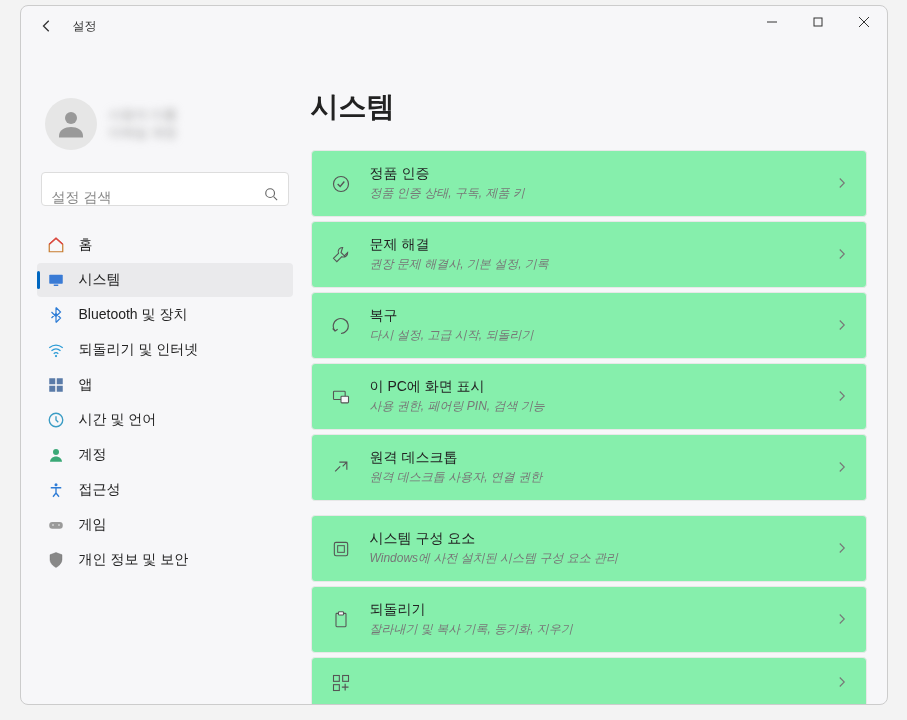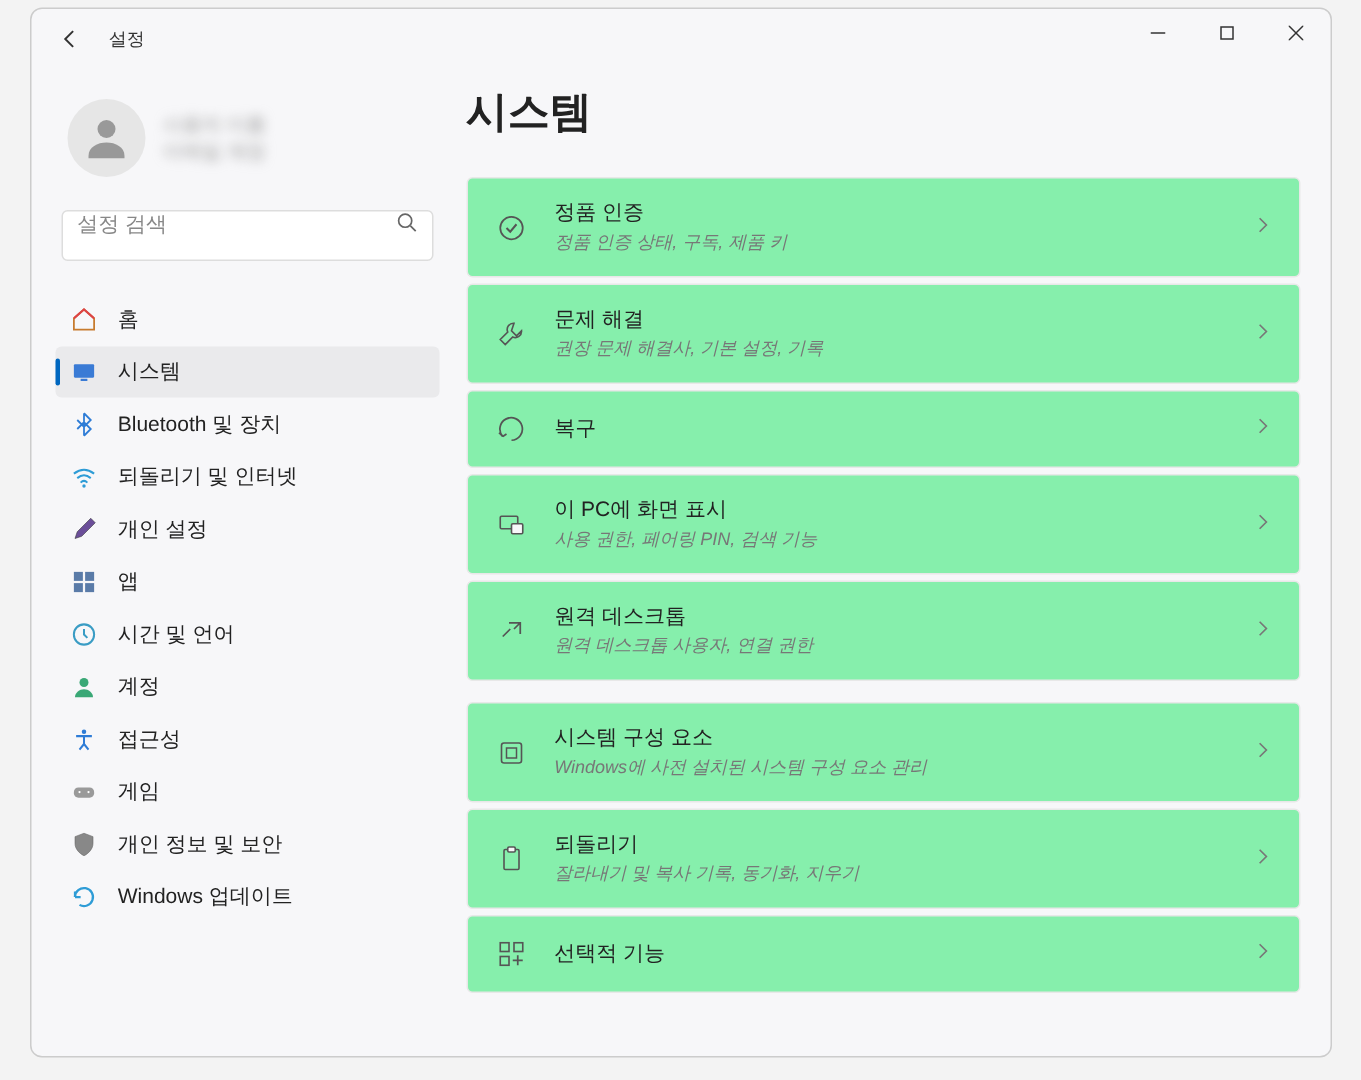--- a/index.html
+++ b/index.html
@@ -13,20 +13,21 @@
     .window {
       width: 868px;
       height: 700px;
       margin: 5px auto;
       background: #f7f7f9;
       border: 1px solid #ccc;
       border-radius: 8px;
       display: flex;
       flex-direction: column;
       position: relative;
+      gap: 32px;
     }
     .titlebar {
       height: 40px;
       display: flex;
       align-items: center;
       padding: 0 8px;
     }
     .back-btn {
       width: 36px;
       height: 36px;
@@ -85,21 +86,21 @@
     }
     .avatar svg { fill: #999; }
     .profile-text {
       filter: blur(4px);
       color: #999;
       font-size: 13px;
       line-height: 1.4;
     }
     .search-box {
       display: flex;
-      align-items: flex-start;
+      align-items: flex-end;
       background: #fff;
       border: 1px solid #ddd;
       border-radius: 4px;
       padding: 0 10px;
       height: 34px;
       margin: 0 4px 20px 4px;
     }
     .search-box input {
       border: none;
       outline: none;
@@ -275,28 +276,20 @@
               <svg width="18" height="18" viewBox="0 0 24 24">
                 <path d="M3 9 Q12 2 21 9 M6 13 Q12 8 18 13 M9 17 Q12 14 15 17" stroke="#2e9cd6" stroke-width="1.8" fill="none"></path>
                 <circle cx="12" cy="20" r="1.5" fill="#2e9cd6"></circle>
               </svg>
             </span>
             <span>되돌리기 및 인터넷</span>
           </div>
           <div class="nav-item">
             <span class="nav-icon">
               <svg width="18" height="18" viewBox="0 0 24 24">
-                <path d="M4 20 L6 14 L18 2 L22 6 L10 18 Z" fill="#6b4e99" stroke="#333" stroke-width="0.5"></path>
-              </svg>
-            </span>
-            <span>개인 설정</span>
-          </div>
-          <div class="nav-item">
-            <span class="nav-icon">
-              <svg width="18" height="18" viewBox="0 0 24 24">
                 <rect x="3" y="3" width="8" height="8" fill="#5a7ba8"></rect>
                 <rect x="13" y="3" width="8" height="8" fill="#5a7ba8"></rect>
                 <rect x="3" y="13" width="8" height="8" fill="#5a7ba8"></rect>
                 <rect x="13" y="13" width="8" height="8" fill="#5a7ba8"></rect>
               </svg>
             </span>
             <span>앱</span>
           </div>
           <div class="nav-item">
             <span class="nav-icon">
@@ -336,29 +329,20 @@
             <span>게임</span>
           </div>
           <div class="nav-item">
             <span class="nav-icon">
               <svg width="18" height="18" viewBox="0 0 24 24">
                 <path d="M12 2 L20 5 V11 C20 16 16 20 12 22 C8 20 4 16 4 11 V5 Z" fill="#888" stroke="#666" stroke-width="0.5"></path>
               </svg>
             </span>
             <span>개인 정보 및 보안</span>
           </div>
-          <div class="nav-item">
-            <span class="nav-icon">
-              <svg width="18" height="18" viewBox="0 0 24 24">
-                <path d="M4 12 A8 8 0 1 1 8 19" stroke="#2e9cd6" stroke-width="2" fill="none"></path>
-                <path d="M4 12 L4 7 M4 12 L9 12" stroke="#2e9cd6" stroke-width="2" fill="none"></path>
-              </svg>
-            </span>
-            <span>Windows 업데이트</span>
-          </div>
         </div>
     </div>
 
     <div class="main">
       <div class="page-title">시스템</div>
       <div class="cards" id="cards">
           <div class="card">
             <span class="card-icon">
               <svg width="20" height="20" viewBox="0 0 24 24">
                 <circle cx="12" cy="12" r="9" stroke="#555" stroke-width="1.4" fill="none"></circle>
@@ -389,20 +373,21 @@
           </div>
           <div class="card">
             <span class="card-icon">
               <svg width="20" height="20" viewBox="0 0 24 24">
                 <path d="M5 18 A9 9 0 1 1 12 21" stroke="#555" stroke-width="1.4" fill="none"></path>
                 <path d="M5 18 L2 15 M5 18 L8 16" stroke="#555" stroke-width="1.4"></path>
               </svg>
             </span>
             <div class="card-text">
               <div class="card-title">복구</div>
+              <div class="card-desc">다시 설정, 고급 시작, 되돌리기</div>
             </div>
             <span class="chev"><svg width="12" height="12" viewBox="0 0 16 16">
                 <path d="M5 2 L11 8 L5 14" stroke="#777" stroke-width="1.5" fill="none"></path>
               </svg></span>
           </div>
           <div class="card">
             <span class="card-icon">
               <svg width="20" height="20" viewBox="0 0 24 24">
                 <rect x="3" y="5" width="14" height="10" rx="1" stroke="#555" stroke-width="1.3" fill="none"></rect>
                 <rect x="12" y="11" width="9" height="8" rx="1" stroke="#555" stroke-width="1.3" fill="#f7f7f9"></rect>
@@ -464,21 +449,20 @@
           <div class="card">
             <span class="card-icon">
               <svg width="20" height="20" viewBox="0 0 24 24">
                 <rect x="3" y="3" width="7" height="7" stroke="#555" stroke-width="1.3" fill="none"></rect>
                 <rect x="14" y="3" width="7" height="7" stroke="#555" stroke-width="1.3" fill="none"></rect>
                 <rect x="3" y="14" width="7" height="7" stroke="#555" stroke-width="1.3" fill="none"></rect>
                 <path d="M17 13 V21 M13 17 H21" stroke="#555" stroke-width="1.4"></path>
               </svg>
             </span>
             <div class="card-text">
-              <div class="card-title">선택적 기능</div>
             </div>
             <span class="chev"><svg width="12" height="12" viewBox="0 0 16 16">
                 <path d="M5 2 L11 8 L5 14" stroke="#777" stroke-width="1.5" fill="none"></path>
               </svg></span>
           </div>
           <div class="spacer"></div>
         </div>
     </div>
   </div>
 </div>

